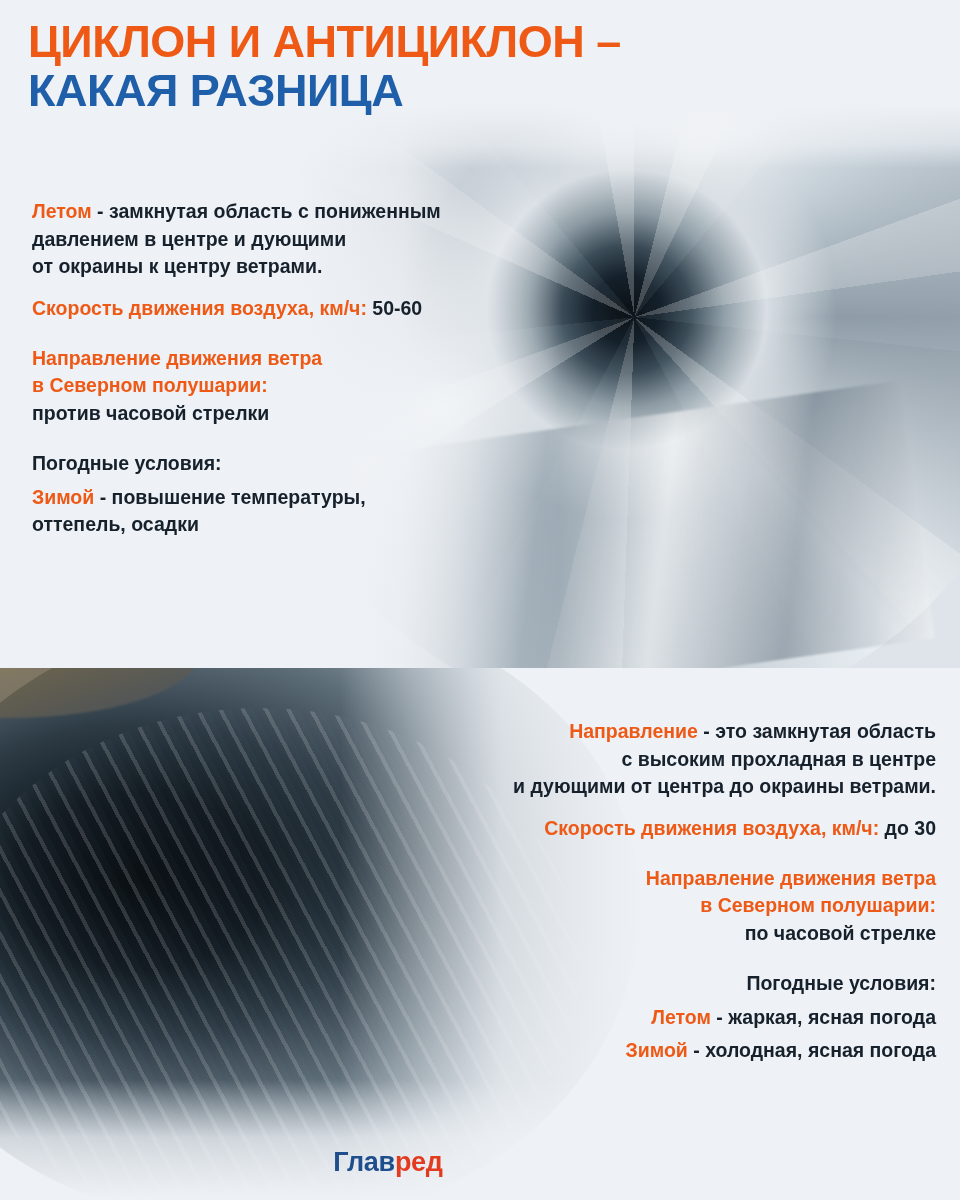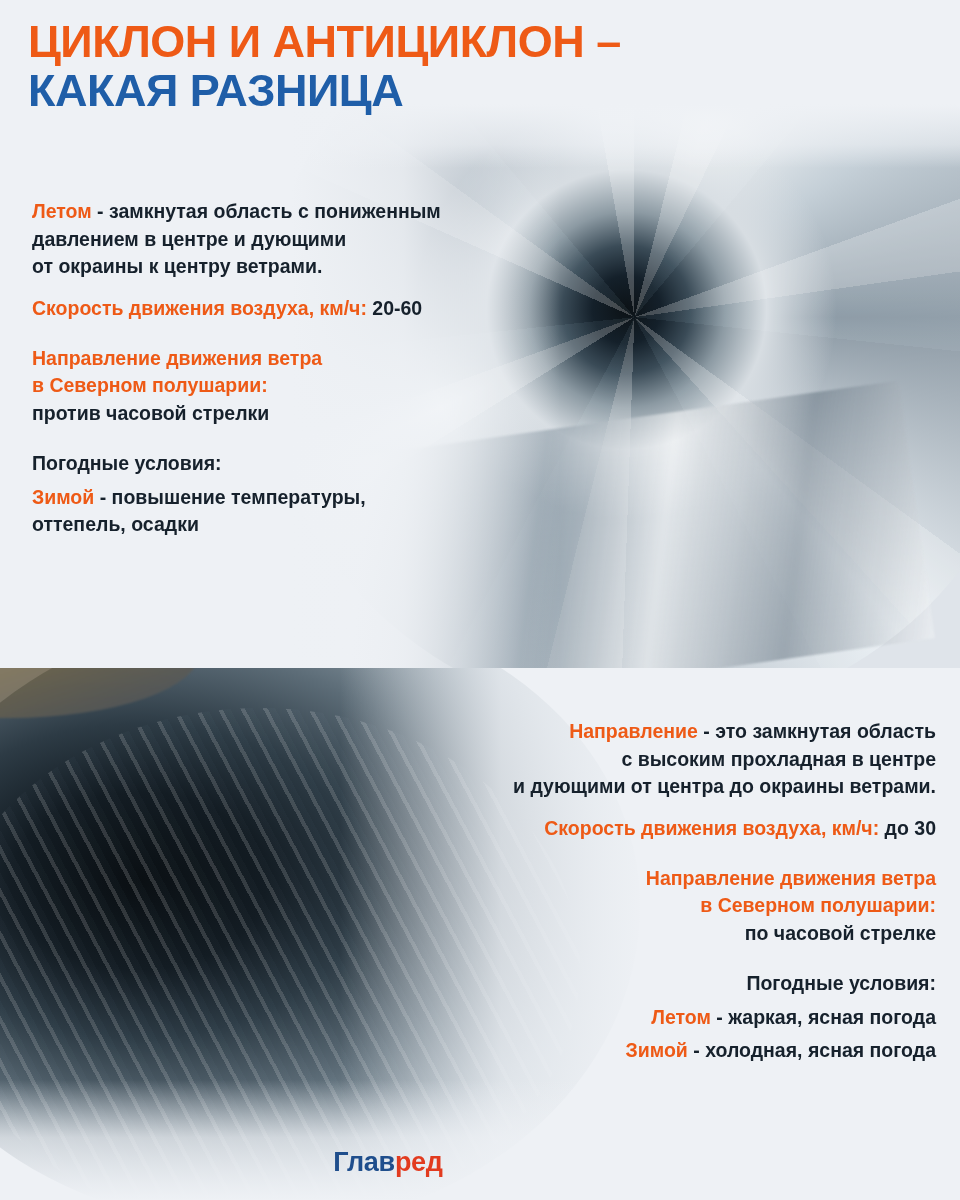--- a/index.html
+++ b/index.html
@@ -244,21 +244,21 @@
   </div>
 
   <div class="cyclone-text">
     <p class="para">
       <span class="orange">Летом</span><span class="dark"> - замкнутая область с пониженным</span><br>
       <span class="dark">давлением в центре и дующими</span><br>
       <span class="dark">от окраины к центру ветрами.</span>
     </p>
 
     <p class="para gap-small">
-      <span class="orange">Скорость движения воздуха, км/ч:</span><span class="dark"> 20-60</span>
+      <span class="orange">Скорость движения воздуха, км/ч:</span><span class="dark"> 50-60</span>
     </p>
 
     <p class="para gap-top">
       <span class="orange">Направление движения ветра</span><br>
       <span class="orange">в Северном полушарии:</span><br>
       <span class="dark">против часовой стрелки</span>
     </p>
 
     <p class="para gap-top">Погодные условия:</p>
 

